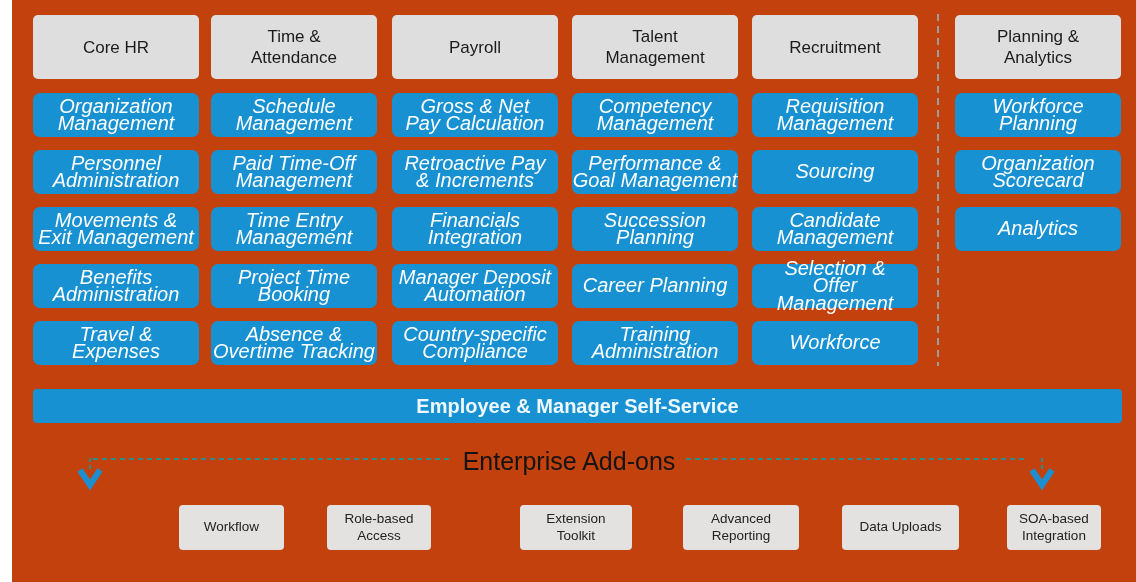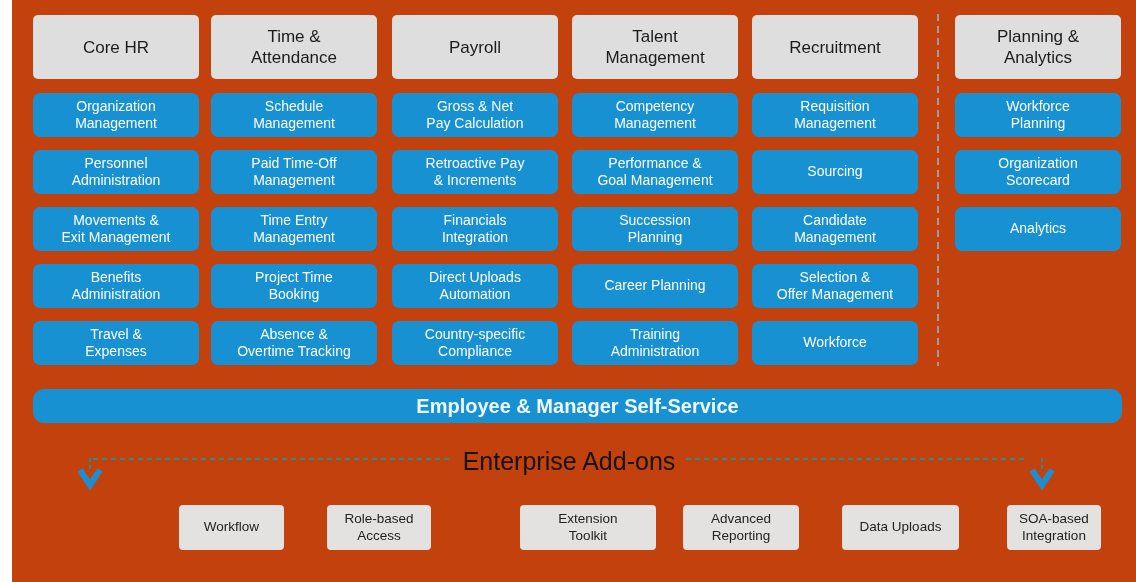--- a/index.html
+++ b/index.html
@@ -14,32 +14,32 @@
   .hdr{
     position:absolute;left:0;top:0;width:166px;height:64px;
     background:#dfdede;border-radius:5px;
     display:flex;align-items:center;justify-content:center;text-align:center;
     font-size:17px;line-height:21px;color:#1b1b1b;white-space:pre-line;
   }
   .mod{
     position:absolute;left:0;width:166px;height:44px;
     background:#1791d2;border-radius:7px;
     display:flex;align-items:center;justify-content:center;text-align:center;
-    font-size:14px;line-height:17.5px;color:#ffffff;white-space:pre-line;
+    font-size:20px;line-height:17.5px;color:#ffffff;white-space:pre-line;font-style:italic;
   }
   .r0{top:78px;} .r1{top:135px;} .r2{top:192px;} .r3{top:249px;} .r4{top:306px;}
   
   .vdivider{
     position:absolute;left:925px;top:14px;width:2px;height:352px;
     background:repeating-linear-gradient(180deg,#9d9d9d 0 7px,transparent 7px 12px);
   }
   
   .selfservice{
     position:absolute;left:21px;top:389px;width:1089px;height:34px;
-    background:#1791d2;border-radius:11px;
+    background:#1791d2;border-radius:4px;
     display:flex;align-items:center;justify-content:center;
     font-size:20px;font-weight:600;color:#eef8fe;
   }
   
   .addon-title{
     position:absolute;left:440px;top:447px;width:234px;
     text-align:center;font-size:25px;color:#141414;
   }
   .dashline{
     position:absolute;top:458px;height:2px;
@@ -51,21 +51,21 @@
   .arrow-left{left:64px;top:458px;}
   .arrow-right{left:1016px;top:458px;}
   
   .abox{
     position:absolute;top:505px;height:45px;
     background:#e4e2e1;border-radius:4px;
     display:flex;align-items:center;justify-content:center;text-align:center;
     font-size:13.5px;line-height:16.5px;color:#222222;white-space:pre-line;
   }
   .ab-1{left:19px;width:102px;}  .ab-2{left:167px;width:105px;text-align:right;}
-  .ab-3{left:315px;width:104px;} .ab-4{left:508px;width:136px;}
+  .ab-3{left:315px;width:104px;} .ab-4{left:508px;width:112px;}
   .ab-5{left:671px;width:116px;} .ab-6{left:830px;width:117px;}
   .ab-7{left:995px;width:94px;}
 </style>
 </head>
 <body>
 
 <div class="canvas">
 
   <div class="col col-1">
     <div class="hdr">Core HR</div>
@@ -97,21 +97,21 @@
   </div>
 
   <div class="col col-3">
     <div class="hdr">Payroll</div>
     <div class="mod r0">Gross &amp; Net
 Pay Calculation</div>
     <div class="mod r1">Retroactive Pay
 &amp; Increments</div>
     <div class="mod r2">Financials
 Integration</div>
-    <div class="mod r3">Direct Uploads
+    <div class="mod r3">Manager Deposit
 Automation</div>
     <div class="mod r4">Country-specific
 Compliance</div>
   </div>
 
   <div class="col col-4">
     <div class="hdr">Talent
 Management</div>
     <div class="mod r0">Competency
 Management</div>

